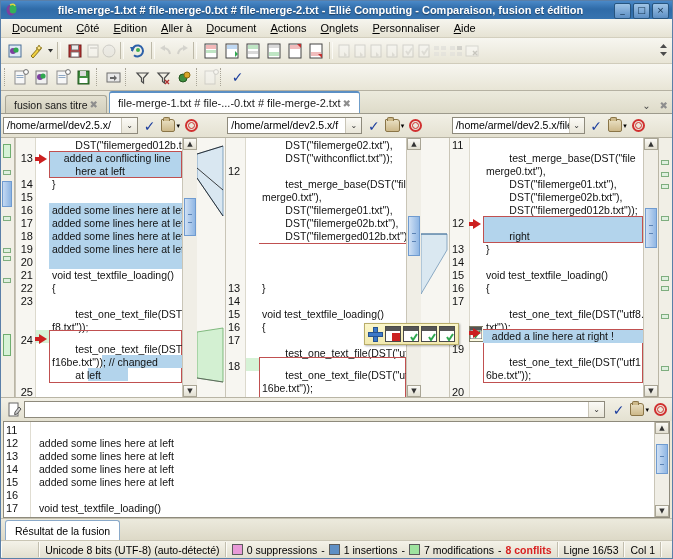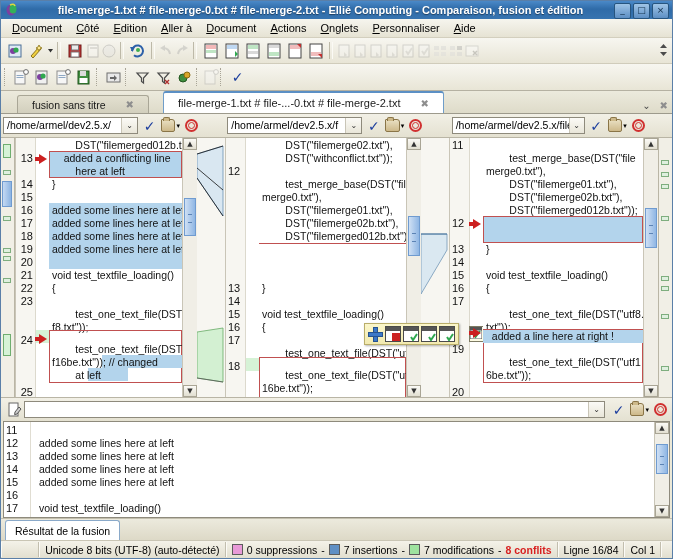--- a/index.html
+++ b/index.html
@@ -114,31 +114,30 @@
     height: 22px;
     background: linear-gradient(to bottom,#eceadd,#dedbc9);
     display: flex; align-items: flex-end;
     border-bottom: 1px solid #9d9a8c;
     flex: 0 0 auto;
     padding-left: 4px;
     position: relative;
   }
   .tab {
     height: 17px;
-    display: flex; align-items: center; gap: 20px;
-    padding: 0 14px;
+    display: flex; align-items: center; gap: 2px;
+    padding: 0 8px;
     background: linear-gradient(to bottom,#e3e0d0,#d2cfbd);
     border: 1px solid #a9a696;
     border-bottom: none;
     border-radius: 3px 3px 0 0;
     font-size: 10.5px;
     margin-right: 2px;
     color: #1a1a1a;
     white-space: nowrap;
-    margin-left: 12px;
   }
   .tab.active {
     height: 20px;
     background: #ffffff;
     border-color: #6f9dc9;
     border-top: 2px solid #5b8fc4;
     font-size: 11px;
   }
   .tab-x {
     color: #8e8e8e; font-size: 10px; font-weight: bold;
@@ -926,20 +925,21 @@
           <div class="arrow-red" style="left:3px;top:190px"></div>
         </div>
         <div class="codebody">
           <div class="cline" style="top:1px"></div>
           <div class="cline" style="top:14px">        test_merge_base(DST("file</div>
           <div class="cline" style="top:27px">merge0.txt"),</div>
           <div class="cline" style="top:40px">        DST("filemerge01.txt"),</div>
           <div class="cline" style="top:53px">        DST("filemerge02b.txt"),</div>
           <div class="cline" style="top:66px">        DST("filemerged012b.txt"));</div>
           <div class="conflict-box" style="top:78px;height:27px;background:#b3d4ec"></div>
+          <div class="cline" style="top:92px">        right</div>
           <div class="cline" style="top:105px">}</div>
           <div class="cline" style="top:118px"></div>
           <div class="cline" style="top:131px">void test_textfile_loading()</div>
           <div class="cline" style="top:144px">{</div>
           <div class="cline" style="top:157px"></div>
           <div class="cline" style="top:170px">        test_one_text_file(DST("utf8.</div>
           <div class="cline" style="top:183px">txt"));</div>
           <div class="conflict-box" style="top:191px;height:54px"></div>
           <div style="position:absolute;left:0;right:0;top:192px;height:13px;background:#b3d4ec"></div>
           <div class="cline" style="top:192px">  added a line here at right !</div>
@@ -1060,29 +1060,29 @@
   <div class="statusbar">
     <div class="st-cell" style="width:40px"></div>
     <div class="st-cell">
       <span>Unicode 8 bits (UTF-8) (auto-détecté)</span>
     </div>
     <div class="st-cell">
       <span class="sw" style="background:#e89ad8"></span>
       <span>0 suppressions</span>
       <span>-</span>
       <span class="sw" style="background:#5f8fc4"></span>
-      <span>7 insertions</span>
+      <span>1 insertions</span>
       <span>-</span>
       <span class="sw" style="background:#9fe39f"></span>
       <span>7 modifications</span>
       <span>-</span>
       <span class="conflict-txt">8 conflits</span>
     </div>
     <div class="st-cell">
-      <span>Ligne 16/84</span>
+      <span>Ligne 16/53</span>
     </div>
     <div class="st-cell">
       <span>Col 1</span>
     </div>
     <div class="st-cell" style="flex:1 1 auto;border-right:none"></div>
   </div>
 
 </div>
 
 </body></html>

